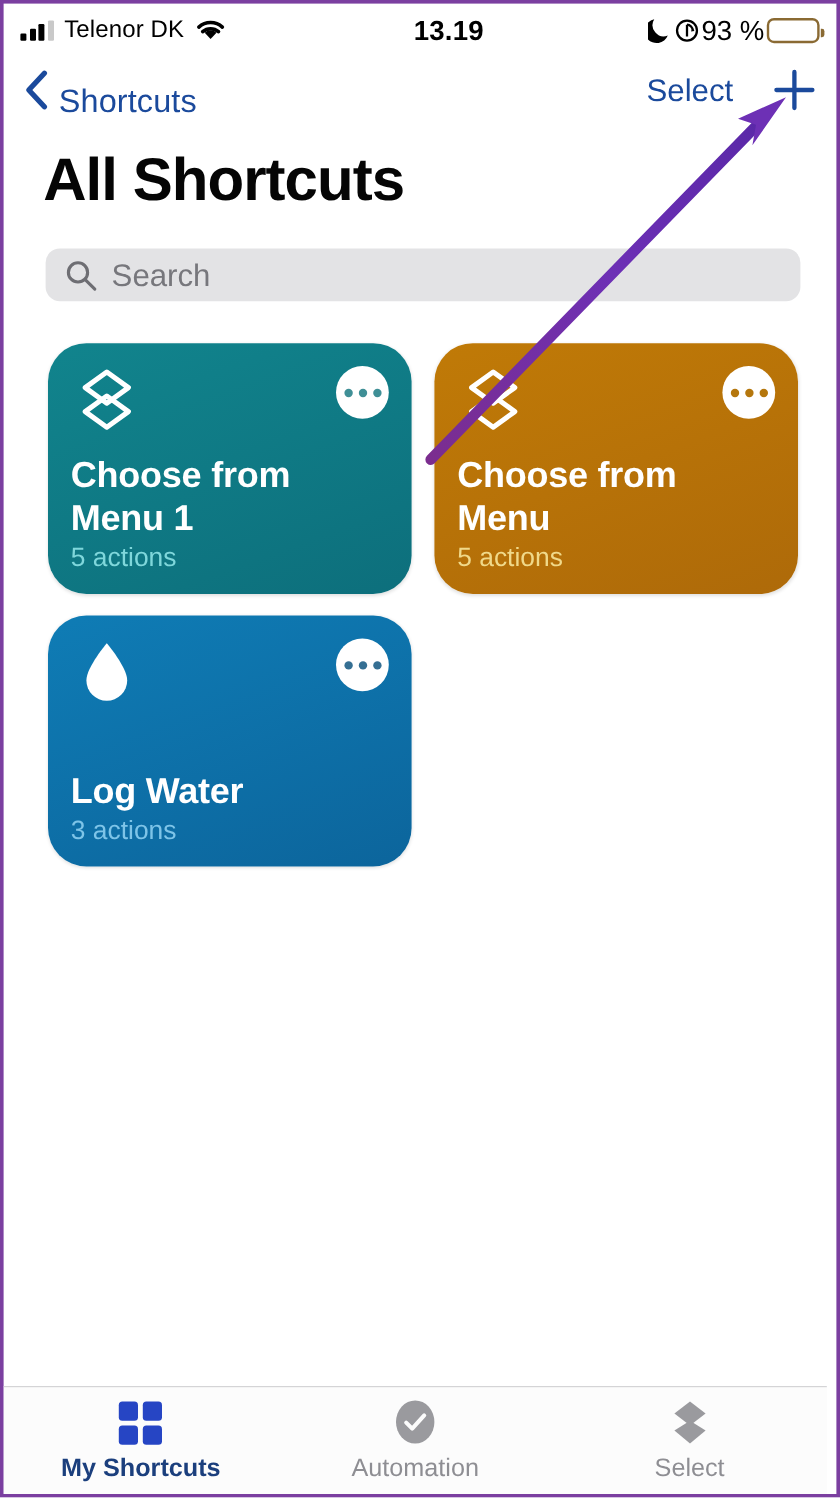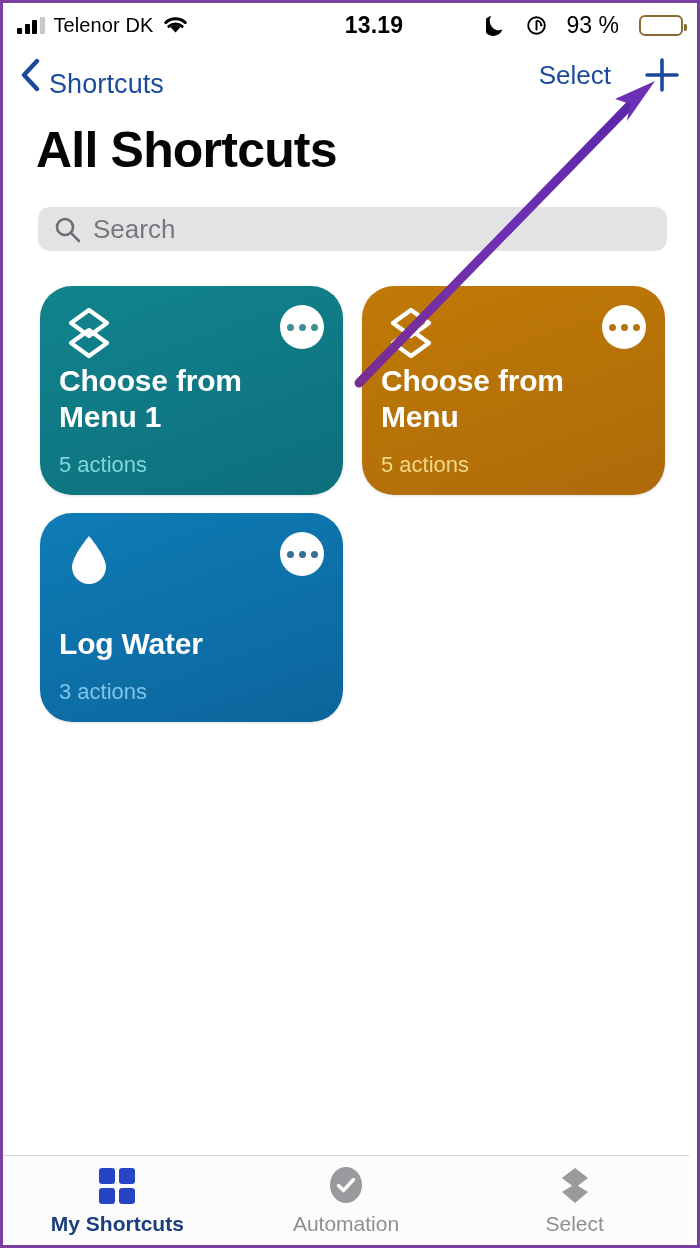--- a/index.html
+++ b/index.html
@@ -21,21 +21,21 @@
   #status-bar {
     position: absolute; top: 0; left: 0;
     width: 694px; height: 44px;
     display: flex; align-items: center;
     padding: 0 14px;
     color: #000;
   }
   .sb-left { display: flex; align-items: center; gap: 9px; flex: 0 0 auto; }
   .sb-center { position:absolute; left:0; right:0; text-align:center;
                font-size: 23px; font-weight: 600; letter-spacing: .2px; margin-left: 48px; }
-  .sb-right { margin-left: auto; display: flex; align-items: center; gap: 20px;
+  .sb-right { margin-left: auto; display: flex; align-items: center; gap: 2px;
               position: relative; z-index: 2; }
   .carrier { font-size: 20px; font-weight: 400; letter-spacing: .1px; }
   .sb-pct { font-size: 23px; font-weight: 400; }
   .bars { display: flex; align-items: flex-end; gap: 2.5px; height: 17px; }
   .bars i { display: block; width: 5px; background: #000; border-radius: 1px; }
   .bars i.b1 { height: 6px; }
   .bars i.b2 { height: 10px; }
   .bars i.b3 { height: 14px; }
   .bars i.b4 { height: 17px; background: #c9c9c9; }
   .battery {
@@ -104,21 +104,21 @@
     background: #fff;
     display: flex; align-items: center; justify-content: center; gap: 5px;
     cursor: pointer;
   }
   .more-btn span { width: 7px; height: 7px; border-radius: 50%; display:block; }
   .card-text { margin-top: auto; }
   .card-title {
     font-size: 30px; font-weight: 700; line-height: 1.22;
     letter-spacing: -0.2px;
   }
-  .card-sub { font-size: 22px; font-weight: 400; margin-top: 16px; }
+  .card-sub { font-size: 22px; font-weight: 400; margin-top: 0; }
 
   
   #tab-bar {
     position: absolute; bottom: 0; left: 0;
     width: 686px; height: 90px;
     border-top: 1px solid #d4d4d6;
     background: #fcfcfc;
     display: flex; align-items: center;
   }
   .tab {

